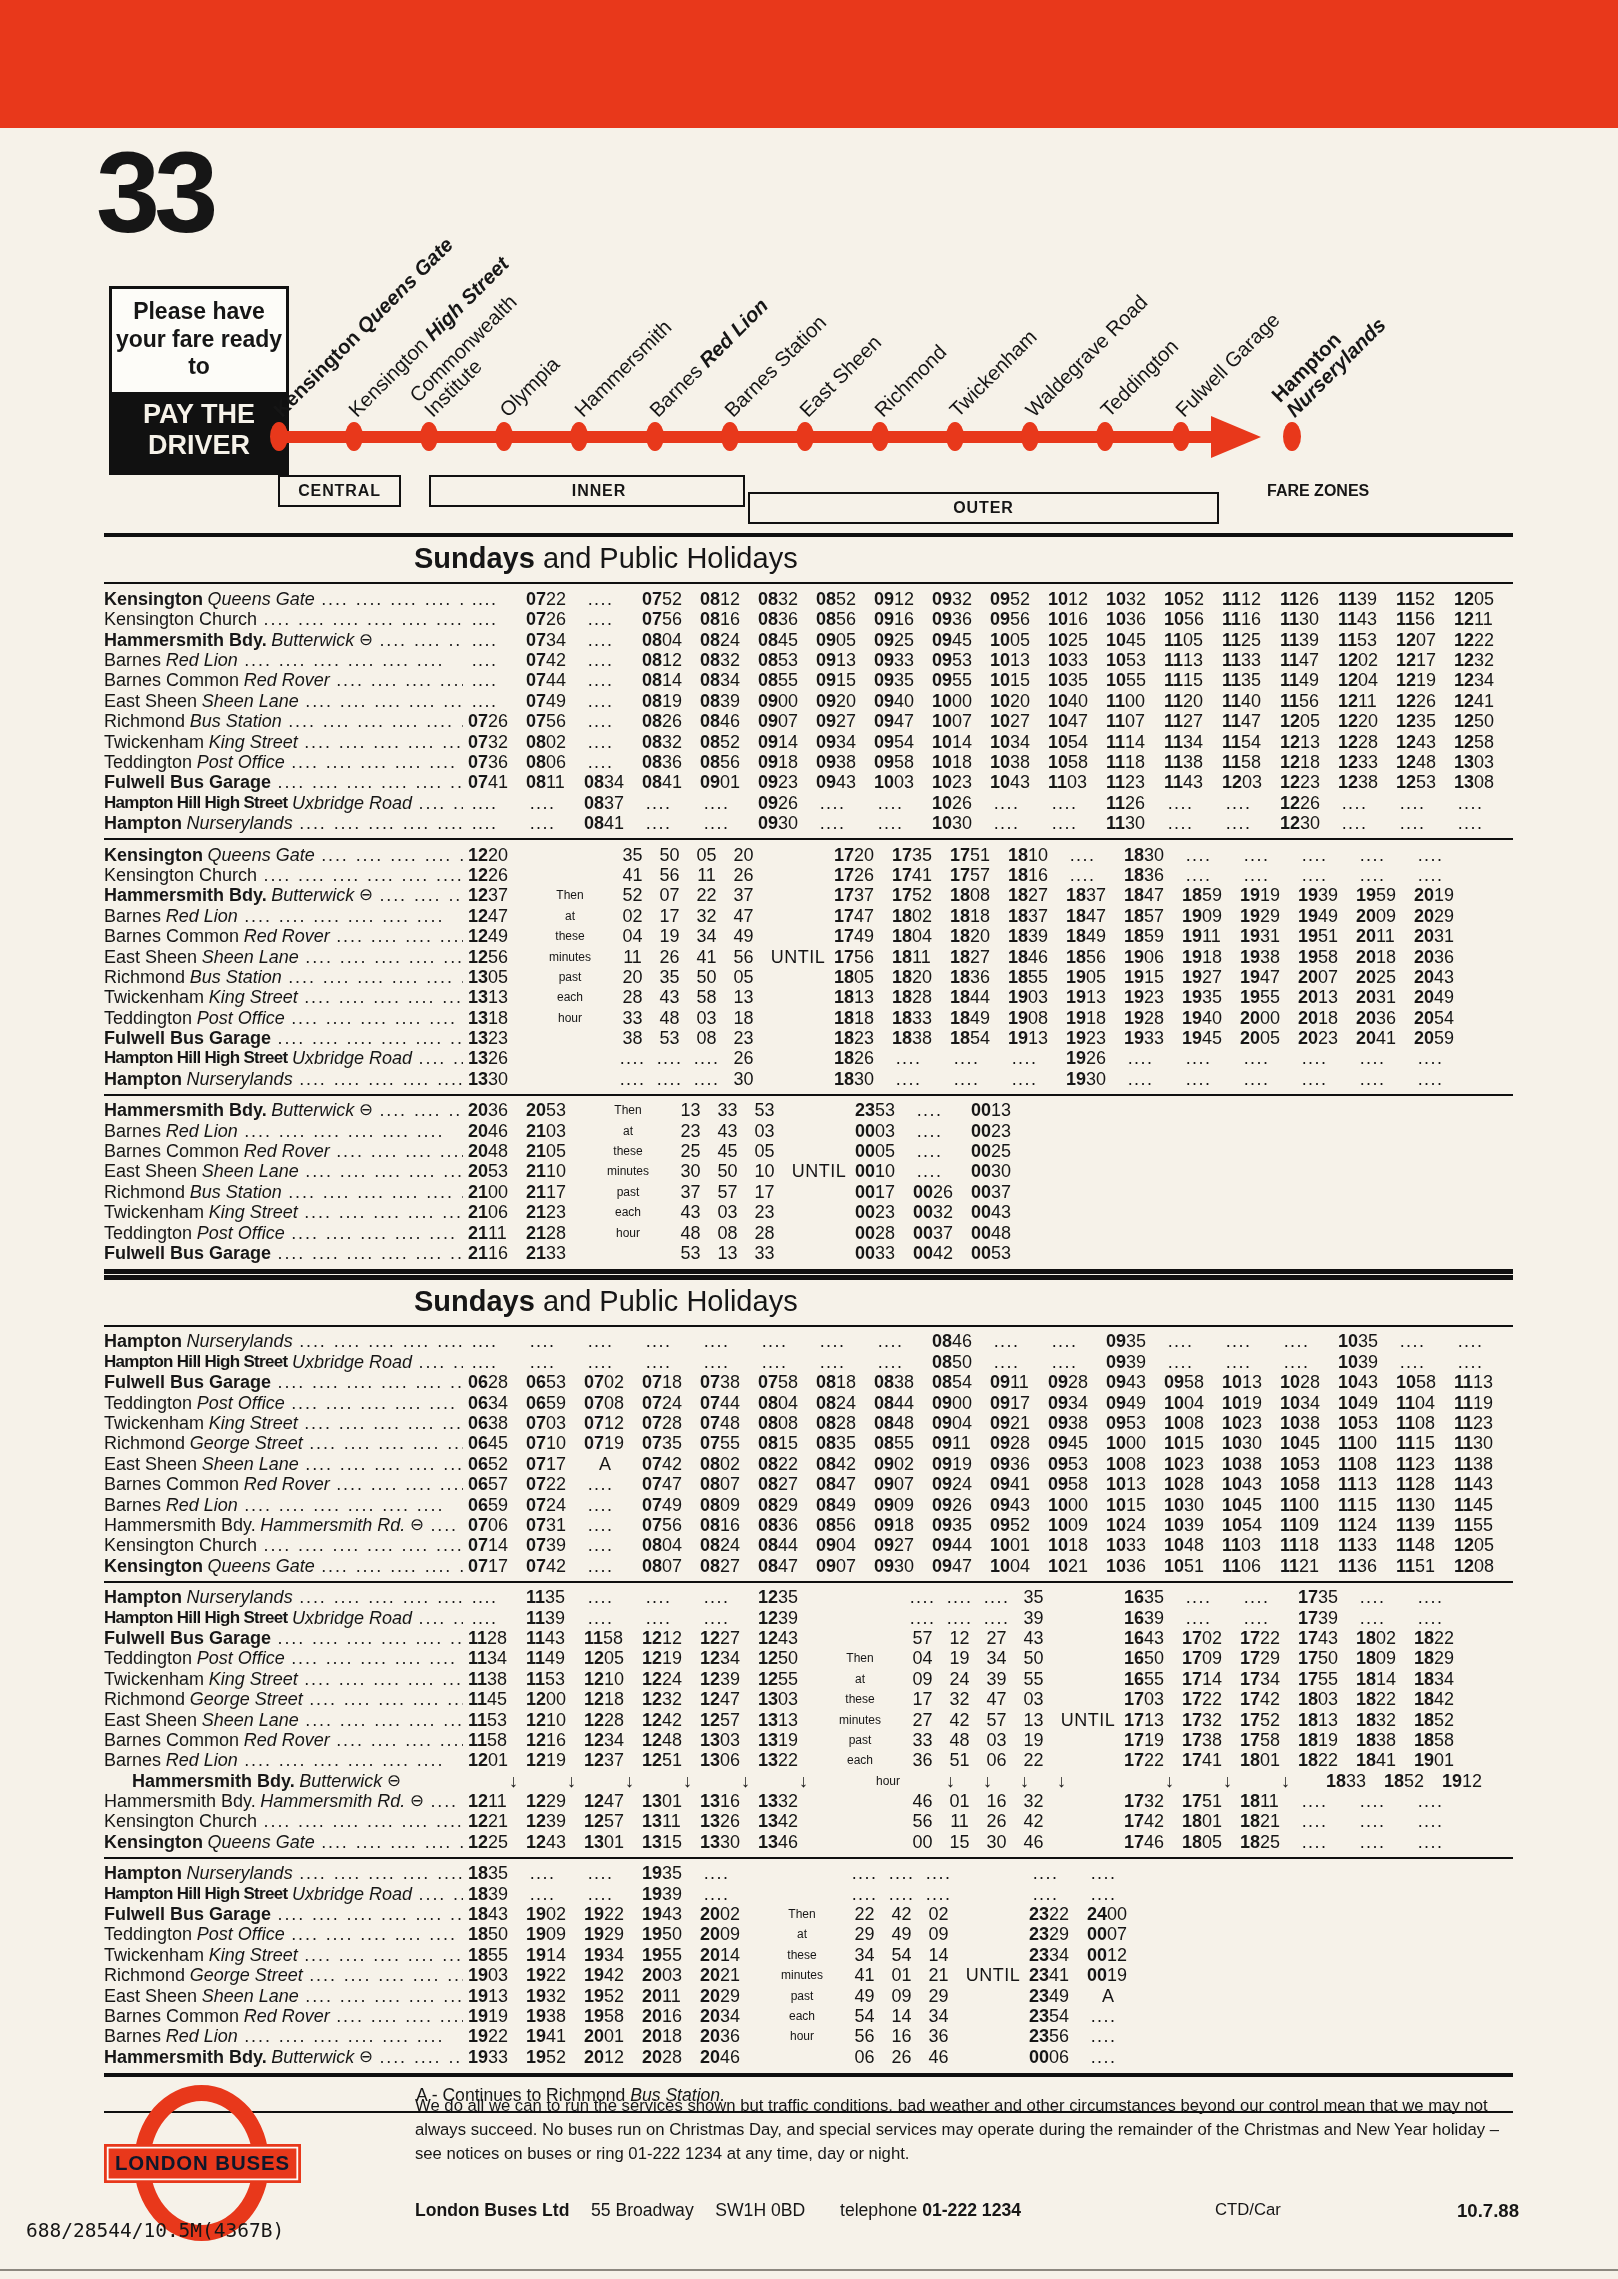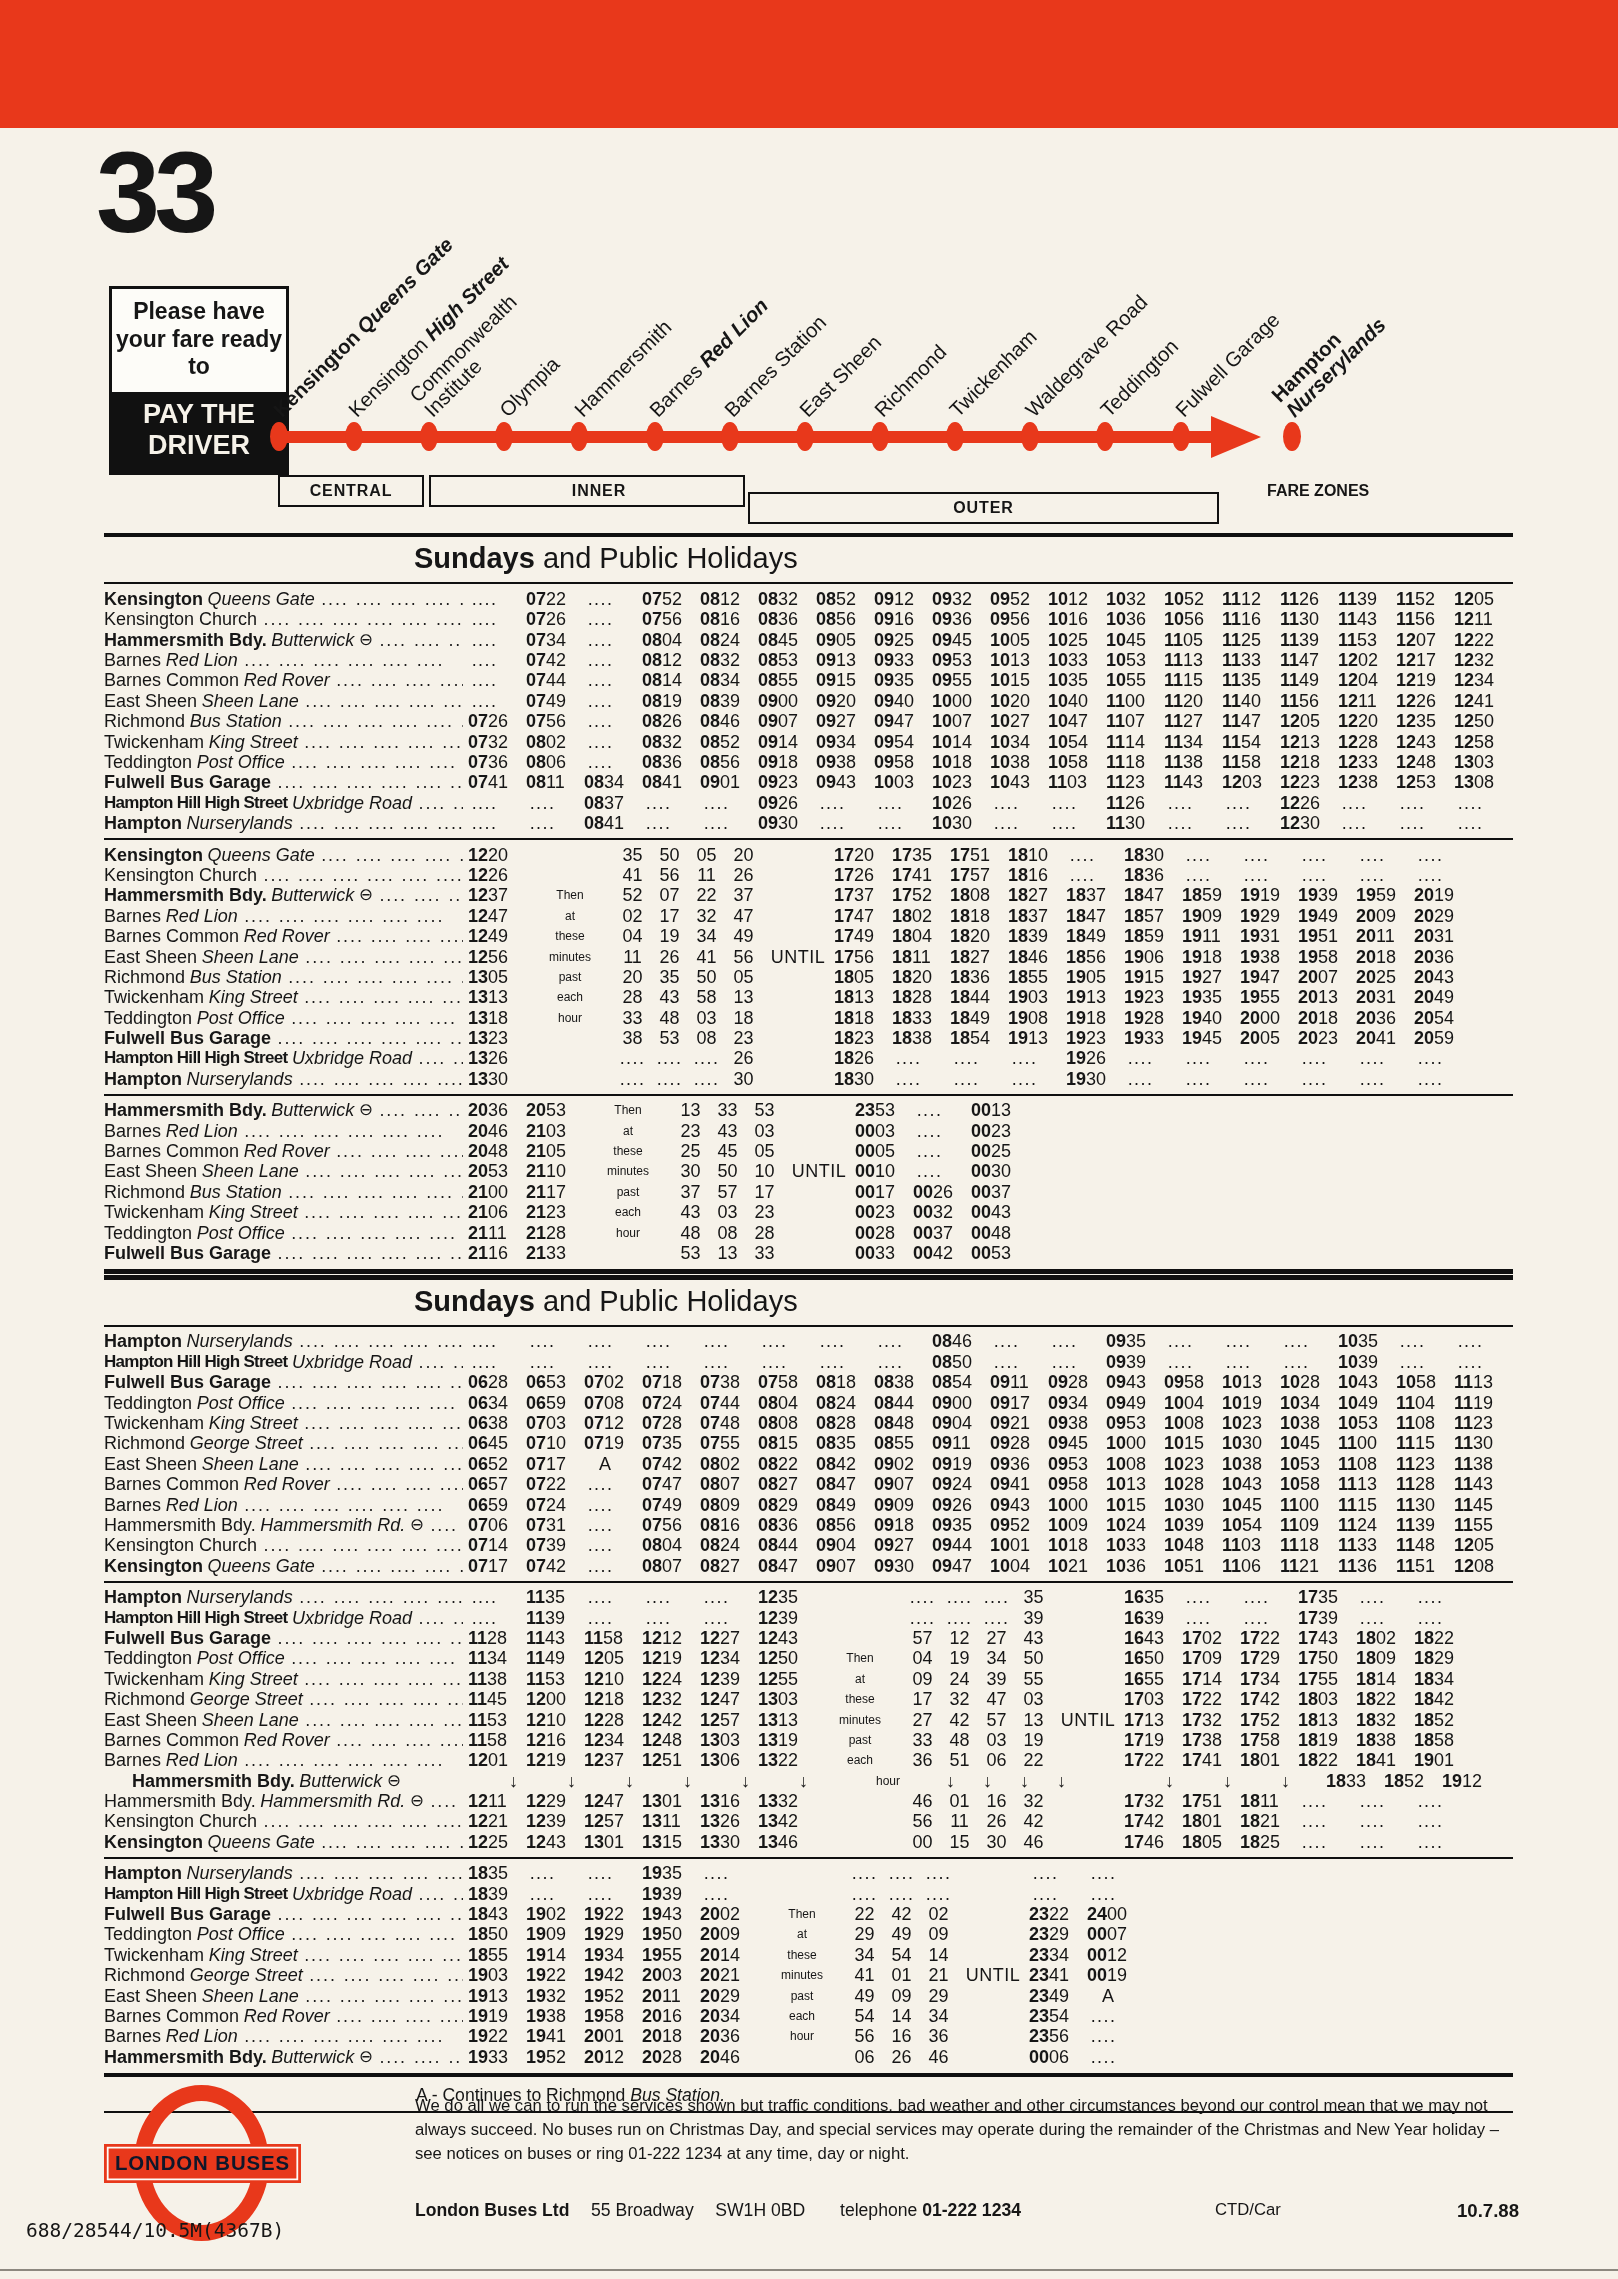--- a/index.html
+++ b/index.html
@@ -155,21 +155,21 @@
           <div class="ln"><span class="p_r">Fulwell Garage</span></div>
         </div>
       </div>
       <div class="stop-dot" style="left: 1283px;"></div>
       <div class="stop" style="left: 1291px;">
         <div class="rot">
           <div class="ln"><span class="p_b">Hampton</span></div>
           <div class="ln"><span class="p_bi">Nurserylands</span></div>
         </div>
       </div>
-      <div class="zone" style="left: 278px; width: 146px;">CENTRAL</div>
+      <div class="zone" style="left: 278px; width: 123px;">CENTRAL</div>
       <div class="zone" style="left: 429px; width: 316px; padding-left: 24px;">INNER</div>
       <div class="zone" style="left: 748px; width: 471px; margin-top: 17px;">OUTER</div>
       <div class="zone-caption">FARE ZONES</div>
     </div>
 
   <div class="content">
     <div id="tables">
         <section class="tt">
           <div class="rule-thick"></div>
           <div class="tt-title"><span class="tb">Sundays</span> and Public Holidays</div>

